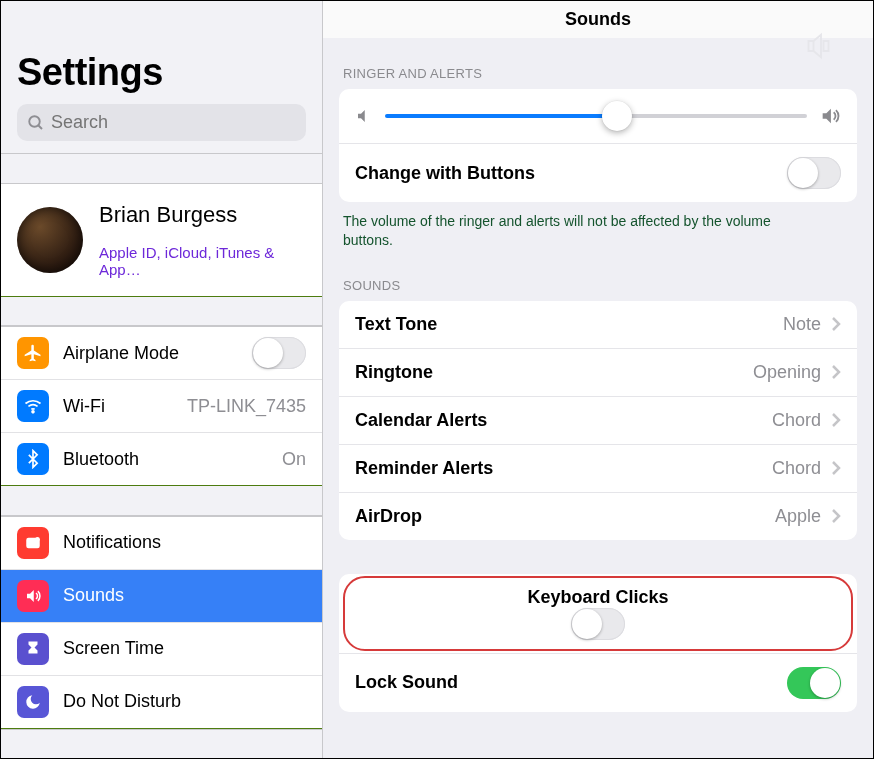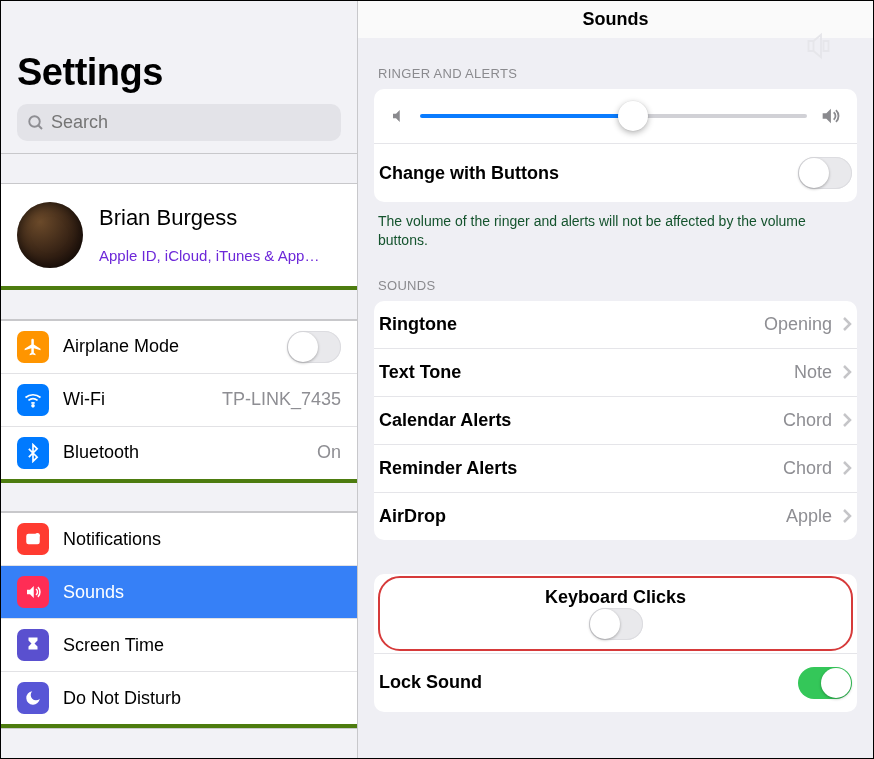--- a/index.html
+++ b/index.html
@@ -8,21 +8,21 @@
     background: #fff;
     width: 874px;
     height: 759px;
     overflow: hidden;
     border: 1px solid #000;
     display: flex;
   }
 
   
   .sidebar {
-    width: 357px;
+    width: 322px;
     flex-shrink: 0;
     background: #f2f2f6;
     border-right: 1px solid #c8c8cb;
     overflow-y: auto;
     display: flex;
     flex-direction: column;
   }
   .sidebar-top {
     background: #f2f2f6;
     padding: 50px 16px 12px 16px;
@@ -51,21 +51,21 @@
   .gap.noborder { border-bottom:none; }
 
   .group { background:#fff; }
   .row {
     display:flex; align-items:center;
     padding: 10px 16px;
     min-height:52px;
     border-bottom:1px solid #e2e2e5;
   }
   .row:last-child { border-bottom:none; }
-  .group { border-top:1px solid #c8c8cb; border-bottom:4px solid #4d7c0f;}
+  .group { border-top:1px solid #c8c8cb; border-bottom:1px solid #4d7c0f;}
   .group.first { border-top:none; }
 
   .profile-row { padding:18px 16px; }
   .avatar {
     width:66px; height:66px; border-radius:50%;
     background: radial-gradient(circle at 35% 30%, #6b4a2a 0%, #2b1a10 65%, #120a06 100%);
     margin-right:16px; flex-shrink:0;
     box-shadow: inset 0 0 12px rgba(0,0,0,0.6);
   }
   .profile-text .name { font-size:22px; color:#000; }
@@ -125,21 +125,21 @@
     letter-spacing:0.3px;
   }
   .panel {
     background:#fff;
     border-radius:10px;
     margin:0 16px;
     overflow:hidden;
   }
   .panel .drow {
     display:flex; align-items:center;
-    padding: 13px 5px;
+    padding: 13px 16px;
     border-bottom:1px solid #e5e5e9;
   }
   .panel .drow:last-child { border-bottom:none; }
   .drow .dlabel { font-size:18px; color:#000; flex:1; font-weight:600; }
   .drow .dvalue { font-size:18px; color:#8e8e93; }
   .drow .dchev { color:#c5c5c8; margin-left:10px; display:flex; }
   .slider-row {
     display:flex; align-items:center;
     padding:16px;
     border-bottom:1px solid #e5e5e9;
@@ -330,31 +330,31 @@
       <div class="toggle">
           <div class="knob"></div>
         </div>
     </div>
   </div>
   <div class="footer-note">The volume of the ringer and alerts will not be affected by the volume buttons.</div>
 
   <div class="section-header">SOUNDS</div>
   <div class="panel">
     <div class="drow">
-      <span class="dlabel">Ringtone</span>
-      <span class="dvalue">Opening</span>
+      <span class="dlabel">Text Tone</span>
+      <span class="dvalue">Note</span>
       <span class="dchev">
           <svg width="10" height="16" viewBox="0 0 10 16" fill="none" stroke="currentColor" stroke-width="2.5">
             <path d="M2 2l6 6-6 6"></path>
           </svg>
         </span>
     </div>
     <div class="drow">
-      <span class="dlabel">Text Tone</span>
-      <span class="dvalue">Note</span>
+      <span class="dlabel">Ringtone</span>
+      <span class="dvalue">Opening</span>
       <span class="dchev">
           <svg width="10" height="16" viewBox="0 0 10 16" fill="none" stroke="currentColor" stroke-width="2.5">
             <path d="M2 2l6 6-6 6"></path>
           </svg>
         </span>
     </div>
     <div class="drow">
       <span class="dlabel">Calendar Alerts</span>
       <span class="dvalue">Chord</span>
       <span class="dchev">

